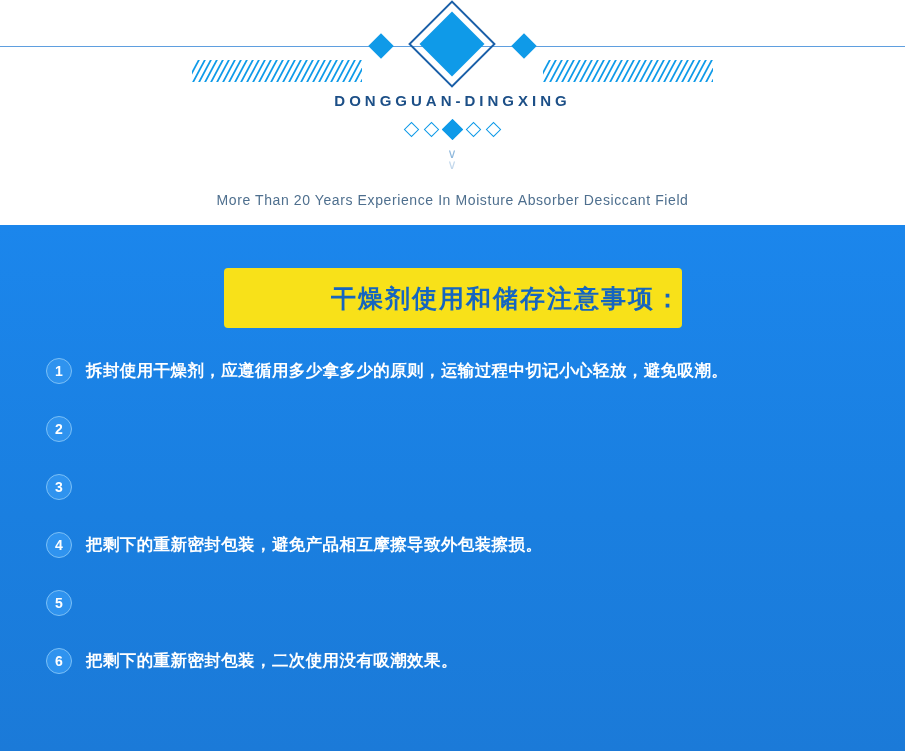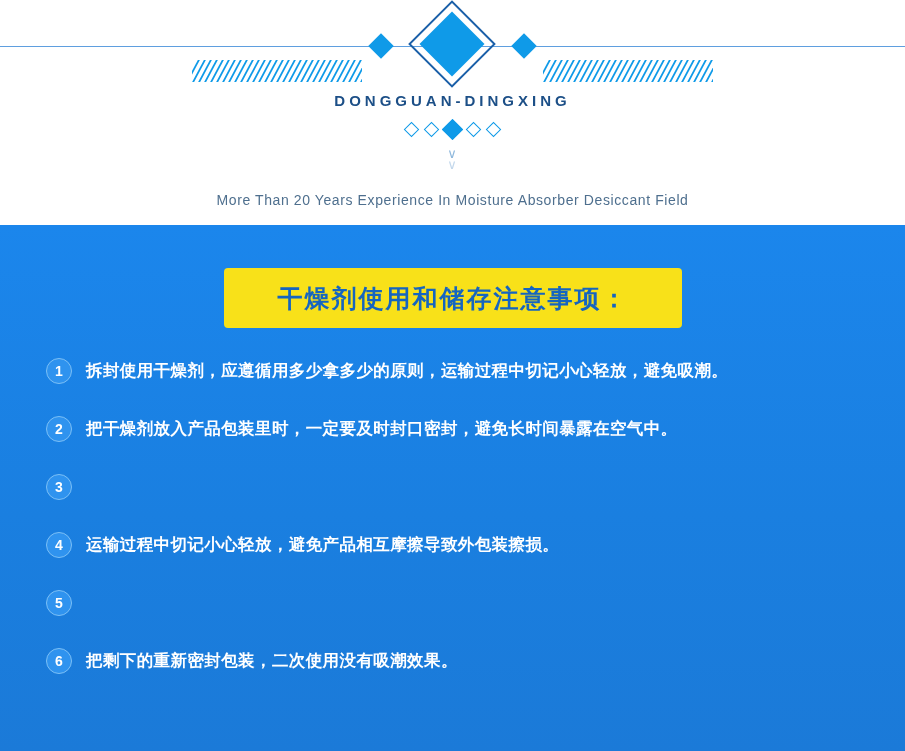--- a/index.html
+++ b/index.html
@@ -168,21 +168,21 @@
   .title-plate {
     position: absolute;
     left: 224px;
     top: 43px;
     width: 458px;
     height: 60px;
     background: #f8e119;
     border-radius: 4px;
     display: flex;
     align-items: center;
-    justify-content: center;
+    justify-content: flex-end;
   }
   .title-plate .title-text {
     font-size: 25px;
     font-weight: bold;
     color: #1565c0;
     letter-spacing: 2px;
     font-family: "DejaVu Sans", "Liberation Sans", sans-serif;
   }
 
   .list {
@@ -337,28 +337,27 @@
       <span class="title-text">干燥剂使用和储存注意事项：</span>
     </div>
 
     <div class="list">
         <div class="list-item">
           <div class="num-badge">1</div>
           <div class="item-text">拆封使用干燥剂，应遵循用多少拿多少的原则，运输过程中切记小心轻放，避免吸潮。</div>
         </div>
         <div class="list-item">
           <div class="num-badge">2</div>
-          <div class="item-text">把干燥剂放入产品包装里时，一定要及时封口密封，避免长时间暴露在空气中。</div>
         </div>
         <div class="list-item">
           <div class="num-badge">3</div>
         </div>
         <div class="list-item">
           <div class="num-badge">4</div>
-          <div class="item-text">运输过程中切记小心轻放，避免产品相互摩擦导致外包装擦损。</div>
+          <div class="item-text">把剩下的重新密封包装，避免产品相互摩擦导致外包装擦损。</div>
         </div>
         <div class="list-item">
           <div class="num-badge">5</div>
         </div>
         <div class="list-item">
           <div class="num-badge">6</div>
           <div class="item-text">把剩下的重新密封包装，二次使用没有吸潮效果。</div>
         </div>
       </div>
 

